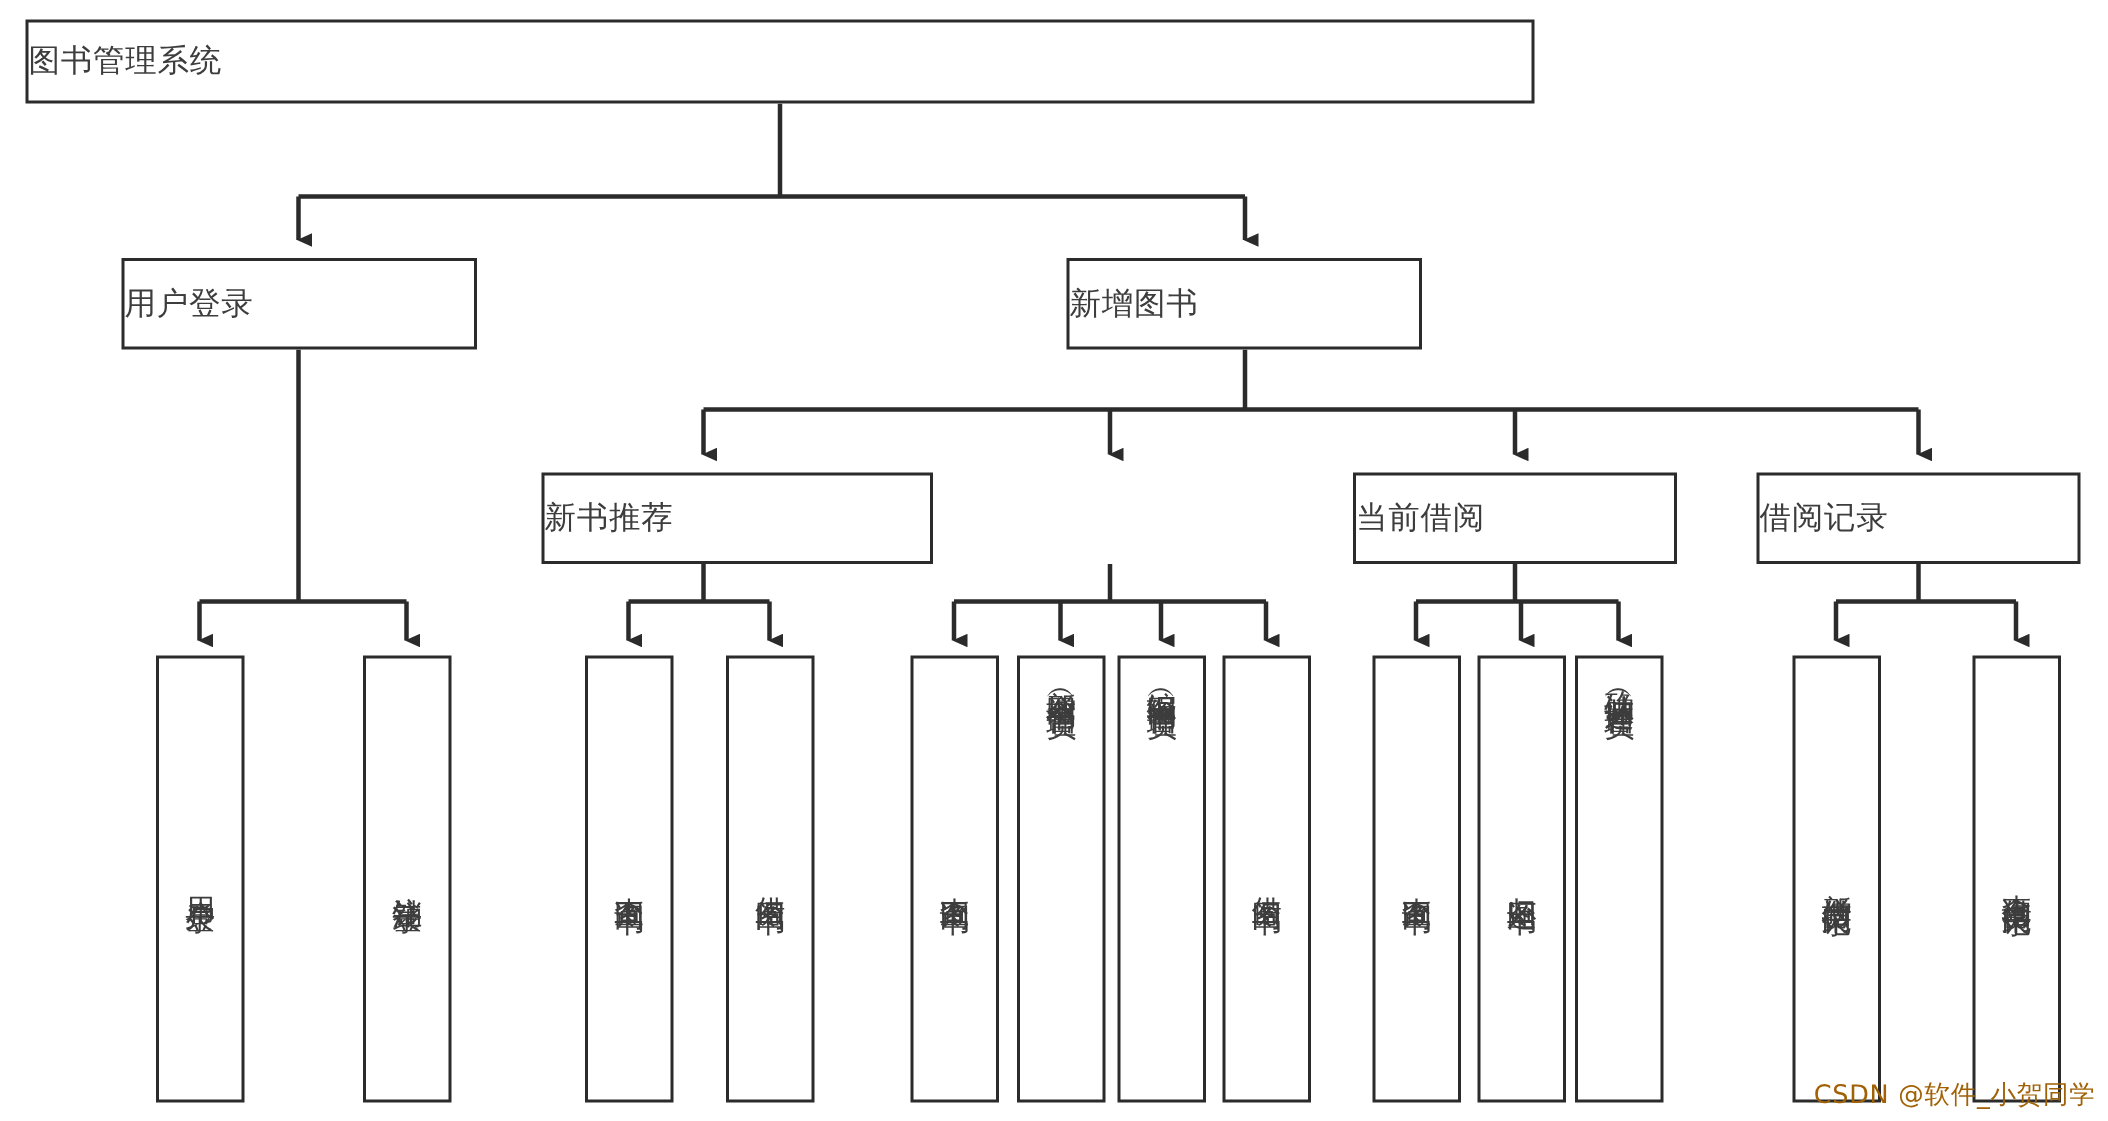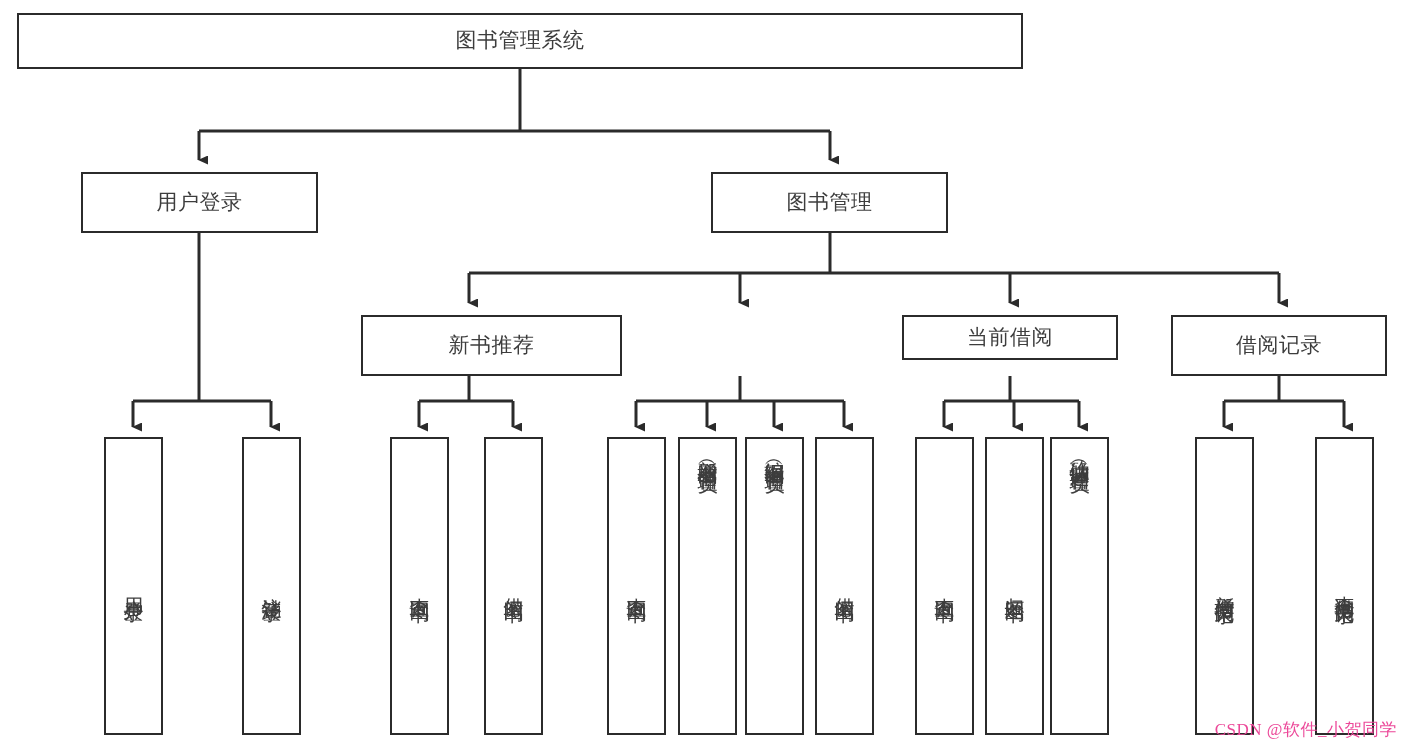--- a/index.html
+++ b/index.html
@@ -28,21 +28,20 @@
     height: 747px;
     pointer-events: none;
   }
   .node-box {
     position: absolute;
     box-sizing: border-box;
     background: #ffffff;
     border: 2px solid #2b2b2b;
     display: flex;
     align-items: center;
-    justify-content: center;
     overflow: hidden;
   }
   .node-label {
     color: #3d3d3d;
     letter-spacing: 0.5px;
     white-space: pre;
     text-align: center;
   }
   
   .node-box.horizontal .node-label {
@@ -64,25 +63,24 @@
   }
   .node-box.vertical.centered {
     align-items: center;
     padding-top: 0;
   }
   .watermark {
     position: absolute;
     right: 8px;
     bottom: 6px;
     font-size: 17px;
-    color: #ec4899;
+    color: #a16207;
     letter-spacing: 0.5px;
     white-space: pre;
     user-select: none;
-    font-family: Liberation Serif, serif;
   }
 </style>
 </head>
 <body>
 
 <div id="diagram-root">
 
   <svg class="connector-layer" viewBox="0 0 1405 747" xmlns="http://www.w3.org/2000/svg">
     <defs>
       <marker id="arrowhead" markerWidth="9" markerHeight="10" refX="4.5" refY="9" orient="auto" markerUnits="userSpaceOnUse">
@@ -136,29 +134,29 @@
 
   <div class="node-box horizontal" style="left:17px; top:13px; width:1006px; height:56px;">
     <span class="node-label">图书管理系统</span>
   </div>
 
   <div class="node-box horizontal" style="left:81px; top:172px; width:237px; height:61px;">
     <span class="node-label">用户登录</span>
   </div>
 
   <div class="node-box horizontal" style="left:711px; top:172px; width:237px; height:61px;">
-    <span class="node-label">图书管理</span>
+    <span class="node-label">新增图书</span>
   </div>
 
   <div class="node-box horizontal" style="left:361px; top:315px; width:261px; height:61px;">
     <span class="node-label">新书推荐</span>
   </div>
 
 
-  <div class="node-box horizontal" style="left:902px; top:315px; width:216px; height:45px;">
+  <div class="node-box horizontal" style="left:902px; top:315px; width:216px; height:61px;">
     <span class="node-label">当前借阅</span>
   </div>
 
   <div class="node-box horizontal" style="left:1171px; top:315px; width:216px; height:61px;">
     <span class="node-label">借阅记录</span>
   </div>
 
   <div class="node-box vertical centered" style="left:104px; top:437px; width:59px; height:298px;">
     <span class="node-label">用户登录</span>
   </div>

